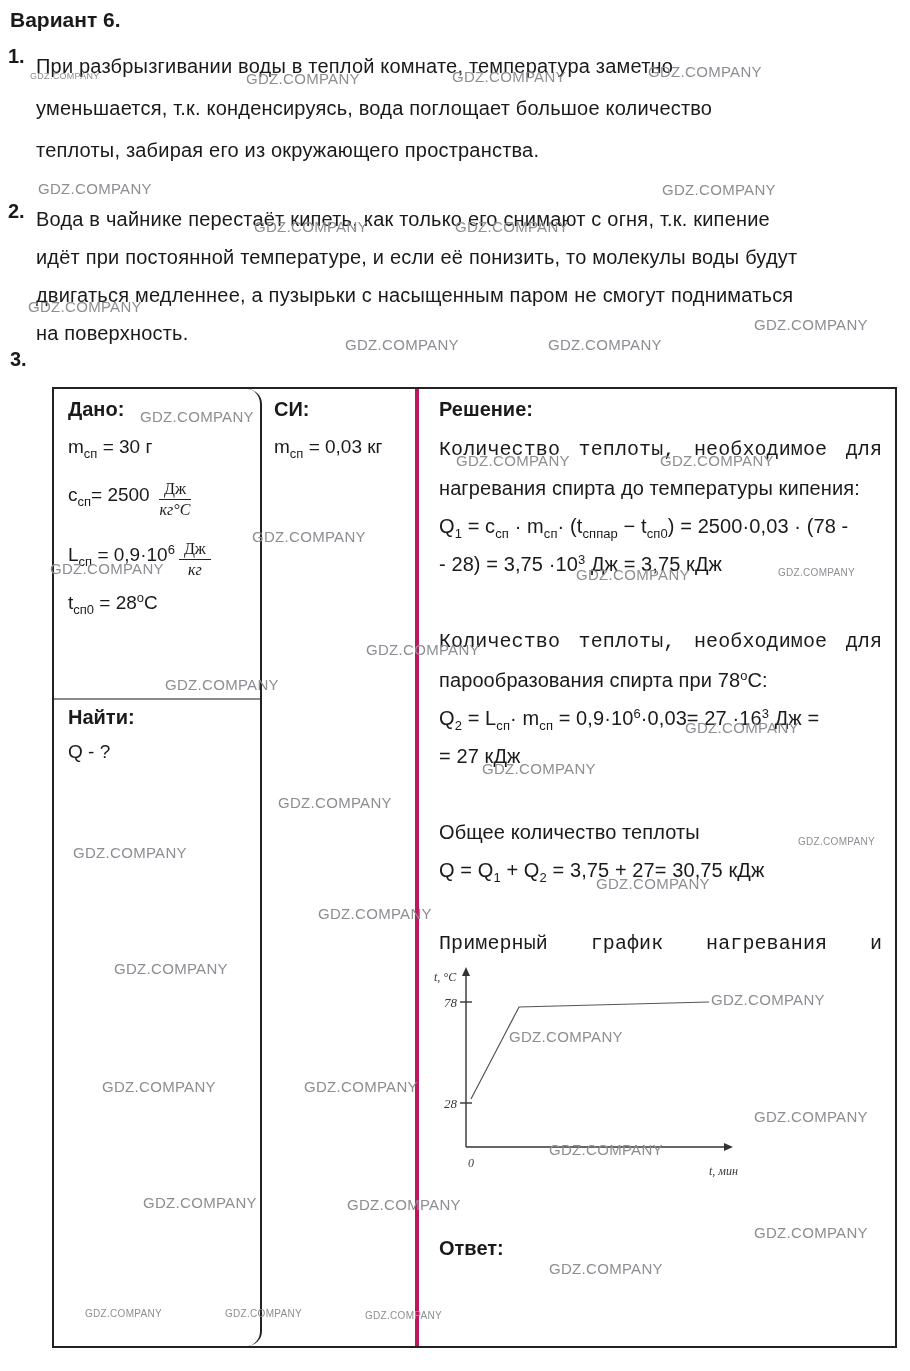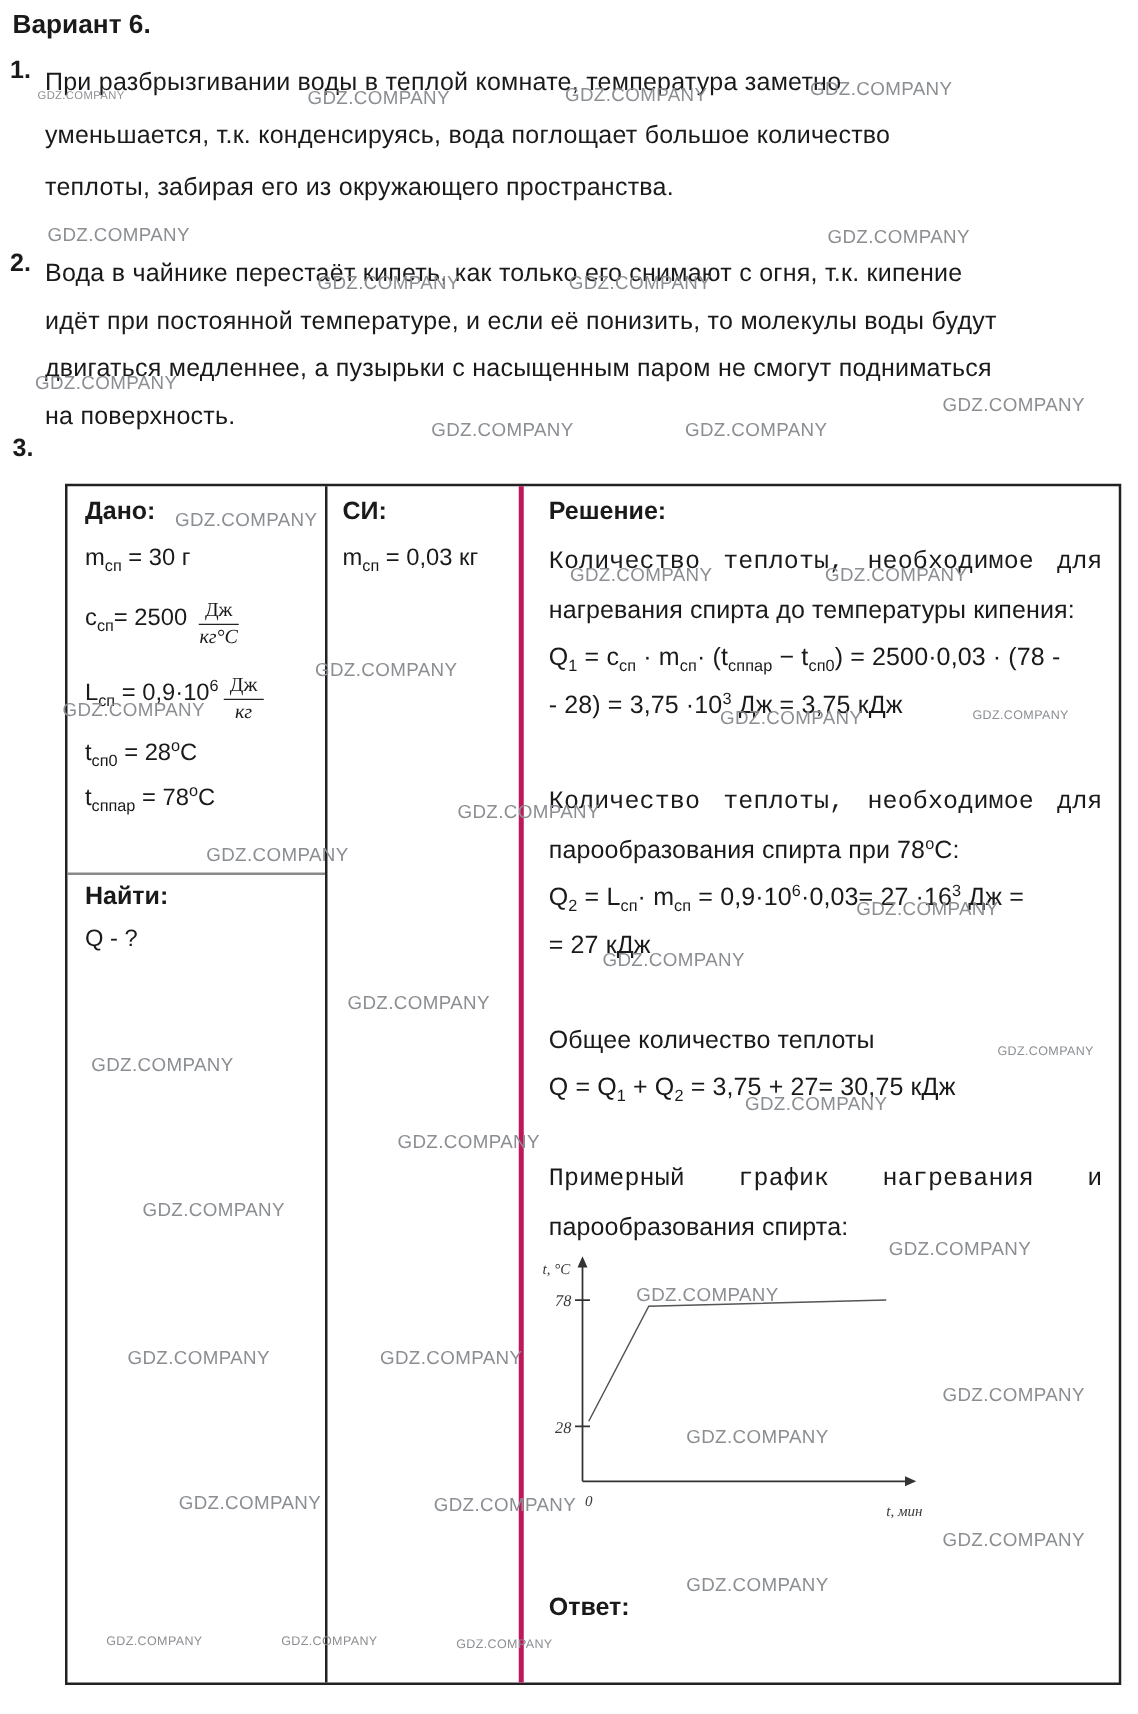--- a/index.html
+++ b/index.html
@@ -13,21 +13,21 @@
   .item{position:absolute;left:8px;width:892px;padding-left:28px;}
   .item .num{position:absolute;left:0;top:0;font-weight:bold;font-size:20px;}
   .tline{font-size:20px;letter-spacing:.2px;white-space:nowrap;}
   .lh42 .tline{line-height:42px;}
   .lh38 .tline{line-height:38px;}
   .num3{position:absolute;left:10px;top:348px;font-weight:bold;font-size:20px;}
   
   .soltable{position:absolute;left:52px;top:387px;width:845px;height:961px;
             border:2px solid #222;box-sizing:border-box;z-index:1;}
   .col{position:absolute;top:0;bottom:0;box-sizing:border-box;}
-  .col1{left:0;width:208px;border-right:2px solid #222;padding:8px 10px 0 14px;}
+  .col1{left:0;width:208px;border-right:2px solid #222;padding:8px 10px 0 14px;border-radius:15px;}
   .col2{left:208px;width:157px;border-right:4px solid #be185d;padding:8px 8px 0 12px;}
   .col3{left:365px;width:480px;padding:8px 17px 0 20px;}
   .hdr{font-weight:bold;font-size:20px;line-height:24px;}
   
   .rows{margin-top:12px;}
   .frow{font-size:19px;height:28px;line-height:28px;margin-top:8px;white-space:nowrap;}
   .frow.tall{height:52px;line-height:52px;}
   sub{font-size:13px;vertical-align:-5px;line-height:0;}
   sup{font-size:13px;vertical-align:7px;line-height:0;}
   .frac{display:inline-block;text-align:center;vertical-align:-14px;
@@ -125,21 +125,20 @@
 
   <div class="soltable">
 
     <div class="col col1">
       <div class="hdr">Дано:</div>
       <div class="rows">
           <div class="frow"><span>m</span><sub>сп</sub><span> = 30 г</span></div>
           <div class="frow tall"><span>c</span><sub>сп</sub><span>= 2500 </span><span class="frac"><span class="fn">Дж</span><span class="fd">кг°С</span></span></div>
           <div class="frow tall"><span>L</span><sub>сп</sub><span> = 0,9·10</span><sup>6</sup><span class="frac"><span class="fn">Дж</span><span class="fd">кг</span></span></div>
           <div class="frow"><span>t</span><sub>сп0</sub><span> = 28</span><sup>o</sup><span>С</span></div>
-          <div class="frow"><span>t</span><sub>сппар</sub><span> = 78</span><sup>o</sup><span>С</span></div>
         </div>
       <div class="divline"></div>
       <div class="findbox">
         <div class="hdr">Найти:</div>
         <div class="findval">Q - ?</div>
       </div>
     </div>
 
     <div class="col col2">
       <div class="hdr">СИ:</div>
@@ -158,21 +157,20 @@
           <div class="gap" style="height: 40px;"></div>
           <div class="sline jline"><span>Количество теплоты, необходимое для</span></div>
           <div class="sline"><span>парообразования спирта при 78</span><sup>o</sup><span>С:</span></div>
           <div class="sline formula"><span>Q</span><sub>2</sub><span> = L</span><sub>сп</sub><span>· m</span><sub>сп</sub><span> = 0,9·10</span><sup>6</sup><span>·0,03= 27 ·16</span><sup>3</sup><span> Дж =</span></div>
           <div class="sline formula"><span>= 27 кДж</span></div>
           <div class="gap" style="height: 38px;"></div>
           <div class="sline"><span>Общее количество теплоты</span></div>
           <div class="sline formula"><span>Q = Q</span><sub>1</sub><span> + Q</span><sub>2</sub><span> = 3,75 + 27= 30,75 кДж</span></div>
           <div class="gap" style="height: 36px;"></div>
           <div class="sline jline"><span>Примерный график нагревания и</span></div>
-          <div class="sline"><span>парообразования спирта:</span></div>
         </div>
 
       <svg class="graph" width="328" height="215" viewBox="0 0 328 215">
         <line class="axis" x1="35" y1="6" x2="35" y2="182"></line>
         <polygon points="31,11 35,2 39,11" fill="#333"></polygon>
         <line class="axis" x1="35" y1="182" x2="294" y2="182"></line>
         <polygon points="293,178 302,182 293,186" fill="#333"></polygon>
         <line class="axis" x1="29" y1="37" x2="41" y2="37"></line>
         <line class="axis" x1="29" y1="138" x2="41" y2="138"></line>
         <polyline class="curve" points="40,134 88,42 278,37"></polyline>

